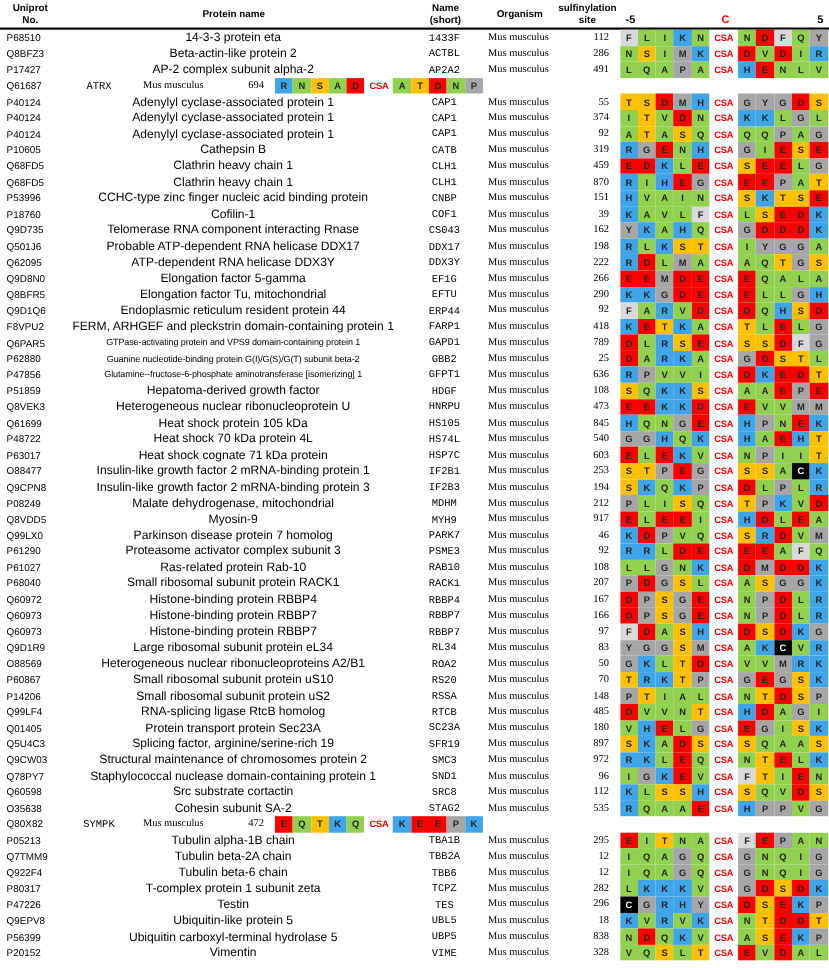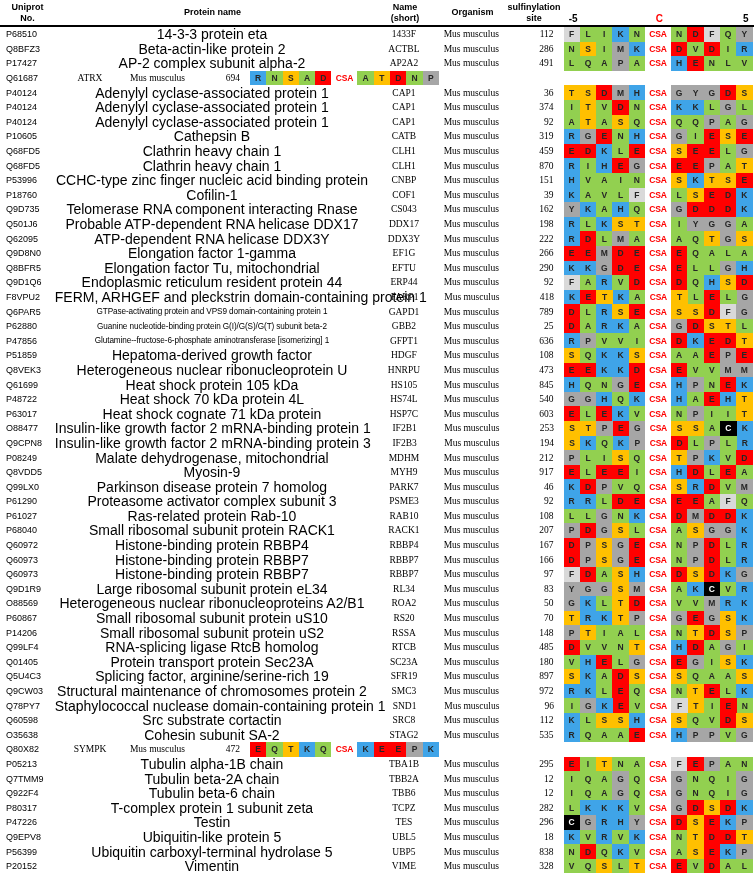--- a/index.html
+++ b/index.html
@@ -21,23 +21,23 @@
           font-weight:bold;font-size:10px;line-height:12px;}
   .pos-first{width:16.3px;}
   .pos-spacer{width:65.2px;}
   .pos-center{width:26px;color:#FF0000;}
   .pos-last{width:16.3px;}
   
   .tbody{display:block;}
   .row{display:flex;height:14.6px;align-items:center;}
   .cell{box-sizing:border-box;white-space:nowrap;overflow:visible;}
   .cell.c-uni{padding-left:6px;font-size:9px;}
-  .cell.c-prot{text-align:center;font-size:14px;}
+  .cell.c-prot{text-align:center;font-size:11px;}
   .cell.c-prot.long{font-size:8.2px;letter-spacing:-0.1px;}
-  .cell.c-short{font-family:Liberation Serif, serif;font-size:9.5px;text-align:center;}
+  .cell.c-short{font-family:Liberation Mono, monospace;font-size:9.5px;text-align:center;}
   .cell.c-org{font-family:"Liberation Serif",serif;font-size:9.5px;text-align:center;}
   .cell.c-site{font-family:"Liberation Serif",serif;font-size:9.5px;text-align:right;padding-right:8px;}
   .seqwrap{display:flex;height:100%;margin-left:2px;}
   .aa{width:16.3px;height:100%;display:flex;align-items:center;justify-content:center;
       font-weight:bold;font-size:8.5px;color:#262626;}
   .aa.csa{width:26px;background:#ffffff;color:#FF0000;letter-spacing:-0.2px;}
 </style>
 </head>
 <body>
 
@@ -149,21 +149,21 @@
           <div class="aa" style="background: rgb(255, 0, 0);">D</div>
           <div class="aa" style="background: rgb(146, 208, 80);">N</div>
           <div class="aa" style="background: rgb(166, 166, 166);">P</div>
         </div>
       </div>
       <div class="row">
         <div class="cell c-uni">P40124</div>
         <div class="cell c-prot">Adenylyl cyclase-associated protein 1</div>
         <div class="cell c-short">CAP1</div>
         <div class="cell c-org">Mus musculus</div>
-        <div class="cell c-site">36</div>
+        <div class="cell c-site">55</div>
         <div class="seqwrap c-seq">
           <div class="aa" style="background: rgb(255, 192, 0);">T</div>
           <div class="aa" style="background: rgb(255, 192, 0);">S</div>
           <div class="aa" style="background: rgb(255, 0, 0);">D</div>
           <div class="aa" style="background: rgb(166, 166, 166);">M</div>
           <div class="aa" style="background: rgb(63, 164, 232);">H</div>
           <div class="aa csa">CSA</div>
           <div class="aa" style="background: rgb(166, 166, 166);">G</div>
           <div class="aa" style="background: rgb(166, 166, 166);">Y</div>
           <div class="aa" style="background: rgb(166, 166, 166);">G</div>
@@ -366,21 +366,21 @@
           <div class="aa csa">CSA</div>
           <div class="aa" style="background: rgb(146, 208, 80);">A</div>
           <div class="aa" style="background: rgb(146, 208, 80);">Q</div>
           <div class="aa" style="background: rgb(255, 192, 0);">T</div>
           <div class="aa" style="background: rgb(166, 166, 166);">G</div>
           <div class="aa" style="background: rgb(255, 192, 0);">S</div>
         </div>
       </div>
       <div class="row">
         <div class="cell c-uni">Q9D8N0</div>
-        <div class="cell c-prot">Elongation factor 1-gamma</div>
+        <div class="cell c-prot">Elongation factor 5-gamma</div>
         <div class="cell c-short">EF1G</div>
         <div class="cell c-org">Mus musculus</div>
         <div class="cell c-site">266</div>
         <div class="seqwrap c-seq">
           <div class="aa" style="background: rgb(255, 0, 0);">E</div>
           <div class="aa" style="background: rgb(255, 0, 0);">E</div>
           <div class="aa" style="background: rgb(166, 166, 166);">M</div>
           <div class="aa" style="background: rgb(255, 0, 0);">D</div>
           <div class="aa" style="background: rgb(255, 0, 0);">E</div>
           <div class="aa csa">CSA</div>

